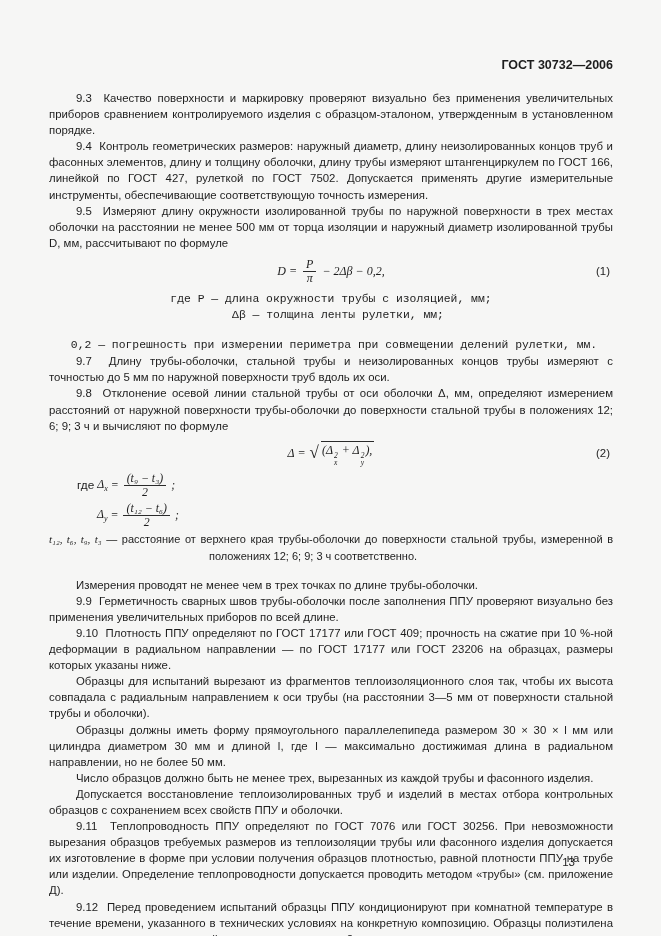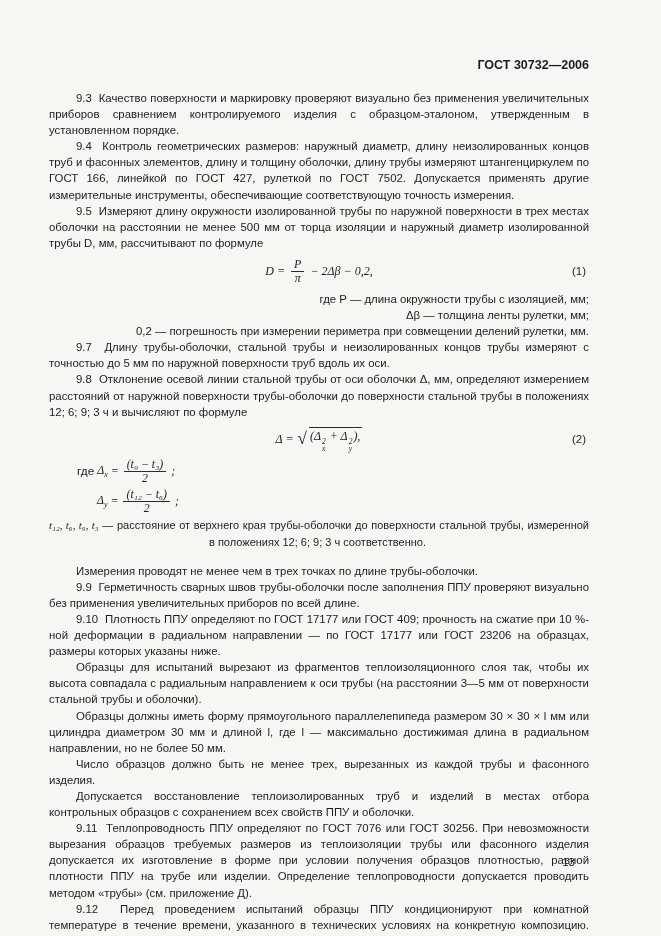--- a/index.html
+++ b/index.html
@@ -7,41 +7,41 @@
     width:661px;height:936px;
     background:#eeeeec;
     font-family:"Liberation Sans","DejaVu Sans",sans-serif;
     color:#1d1d1d;
   }
   .page{
     position:relative;
     width:661px;height:936px;
     box-sizing:border-box;
     background:#f6f6f5;
-    padding:58px 72px 0 49px;
+    padding:58px 48px 0 49px;
     overflow:hidden;
   }
   .hdr{
     text-align:right;
     font-weight:bold;
     font-size:12.5px;
     line-height:15px;
     margin-bottom:17px;
   }
   p.body{
     margin:0;
     font-size:11.4px;
     line-height:16.1px;
     text-align:justify;
     text-indent:27px;
   }
   .defs{font-size:11.4px;line-height:16.1px;}
-  .def-line{text-align:right;}
+  .def-line{text-align:center;font-family:Liberation Mono, monospace;}
   .def-2{margin-left:14px;}
-  .def-3{margin-left:6px;}
+  .def-3{margin-left:6px;margin-top:14px;}
   .formula{
     position:relative;
     display:flex;justify-content:center;align-items:center;
     font-family:"Liberation Serif","DejaVu Serif",serif;
     font-style:italic;
     font-size:12px;
     margin:7px 0 6px 0;
     gap:4px;
   }
   .formula .fnum{

